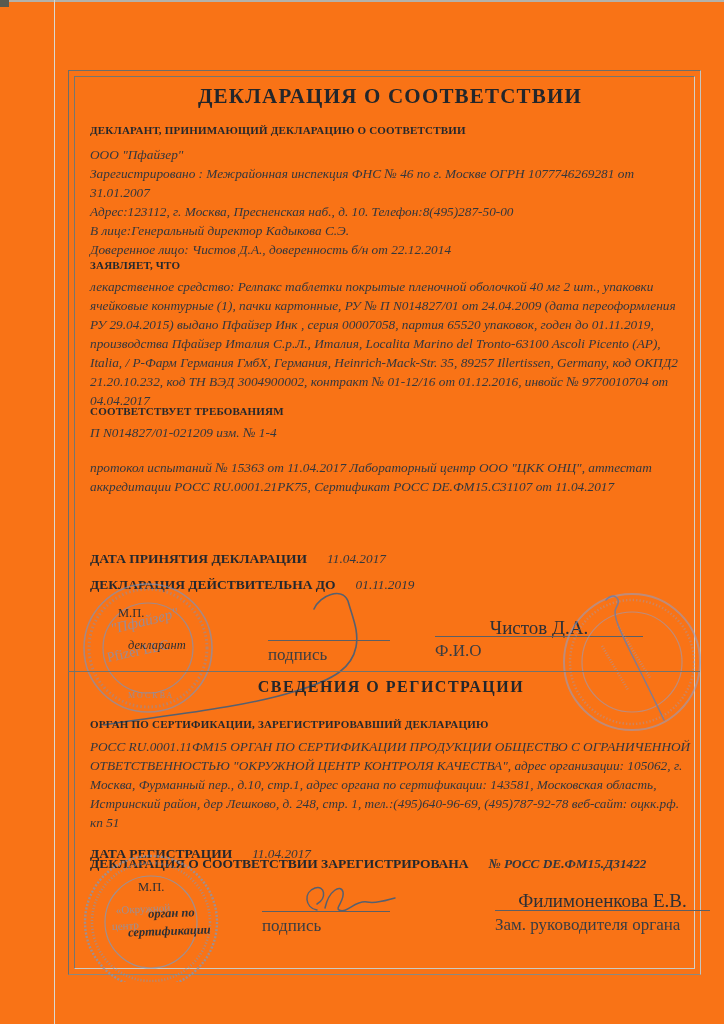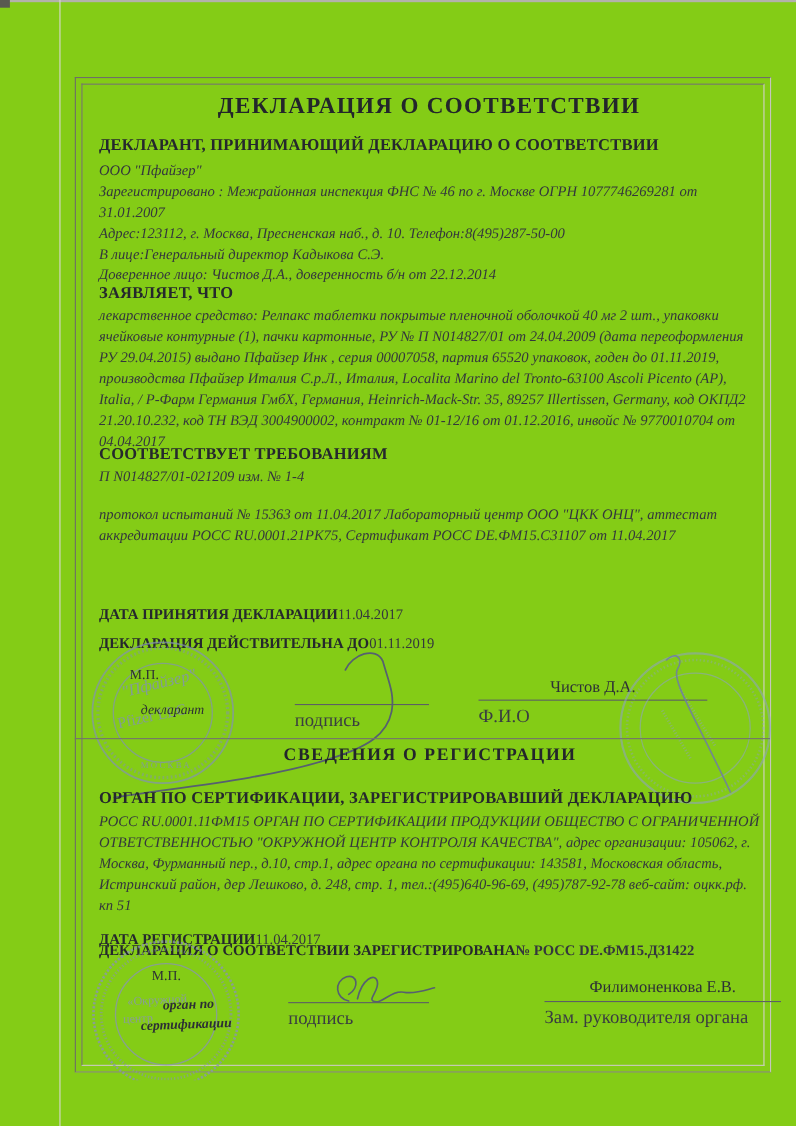--- a/index.html
+++ b/index.html
@@ -1,41 +1,41 @@
 <!DOCTYPE html>
 <html><head>
 <meta charset="utf-8">
 <style>
   html,body{margin:0;padding:0;}
   body{width:724px;height:1024px;position:relative;background:#eceae6;font-family:"Liberation Serif","DejaVu Serif",serif;}
-  .page{position:absolute;left:0;top:0;width:724px;height:1024px;background:#84cc16;overflow:hidden;}
+  .page{position:absolute;left:0;top:0;width:724px;height:1024px;background:#f97316;overflow:hidden;}
   .abs{position:absolute;}
   
   .scan-top{left:0;top:0;width:724px;height:2px;background:#b3b2ab;}
   .scan-corner{left:0;top:0;width:9px;height:7px;background:#595a50;}
   .scan-left{left:54px;top:0;width:1px;height:1024px;background:#d9d8d1;}
   
   .frame-outer{left:68px;top:70px;width:631px;height:903px;
     border-top:1px solid #6e6e68;border-left:1px solid #6e6e68;
     border-right:1px solid #c6c5bd;border-bottom:1px solid #8a8a82;}
   .frame-inner{left:74px;top:76px;width:619px;height:891px;
     border-top:1px solid #76766f;border-left:1px solid #76766f;
     border-right:1px solid #d2d1c9;border-bottom:1px solid #cbcac2;}
   
   .t-center{text-align:center;}
   .doc-title{left:90px;top:84px;width:600px;font-size:21px;font-weight:bold;letter-spacing:1.2px;color:#23262b;}
-  .sec-head{font-size:15px;font-weight:bold;color:#25282d;letter-spacing:0.2px;}
+  .sec-head{font-size:11px;font-weight:bold;color:#25282d;letter-spacing:0.2px;}
   .body-it{font-style:italic;font-size:13.3px;line-height:19px;color:#34373d;}
   .line-it{font-style:italic;font-size:13.3px;line-height:19px;color:#34373d;}
   .label-row{font-size:13.5px;font-weight:bold;color:#25282d;}
-  .label-row .val{font-weight:normal;font-size:13.3px;color:#34373d;padding-left:0;}
+  .label-row .val{font-weight:normal;font-style:italic;font-size:13.3px;color:#34373d;padding-left:20px;}
   .reg-title{font-size:16px;font-weight:bold;letter-spacing:1.5px;color:#23262b;}
   .sig-line{height:1px;background:#5c5f64;}
   .sig-cap{font-size:17px;color:#3a3d42;text-align:left;}
-  .sig-name{font-size:15px;color:#2d3036;text-align:center;}
+  .sig-name{font-size:19px;color:#2d3036;text-align:center;}
   .divider{left:68px;top:671px;width:632px;height:1px;background:#73736d;}
   .mp-text{font-size:12.5px;color:#2c2f35;}
   .stamp-cap{font-size:12.5px;font-style:italic;color:#2c2f35;}
   svg{display:block;}
 </style>
 </head>
 <body>
 
 <div class="page">
 

